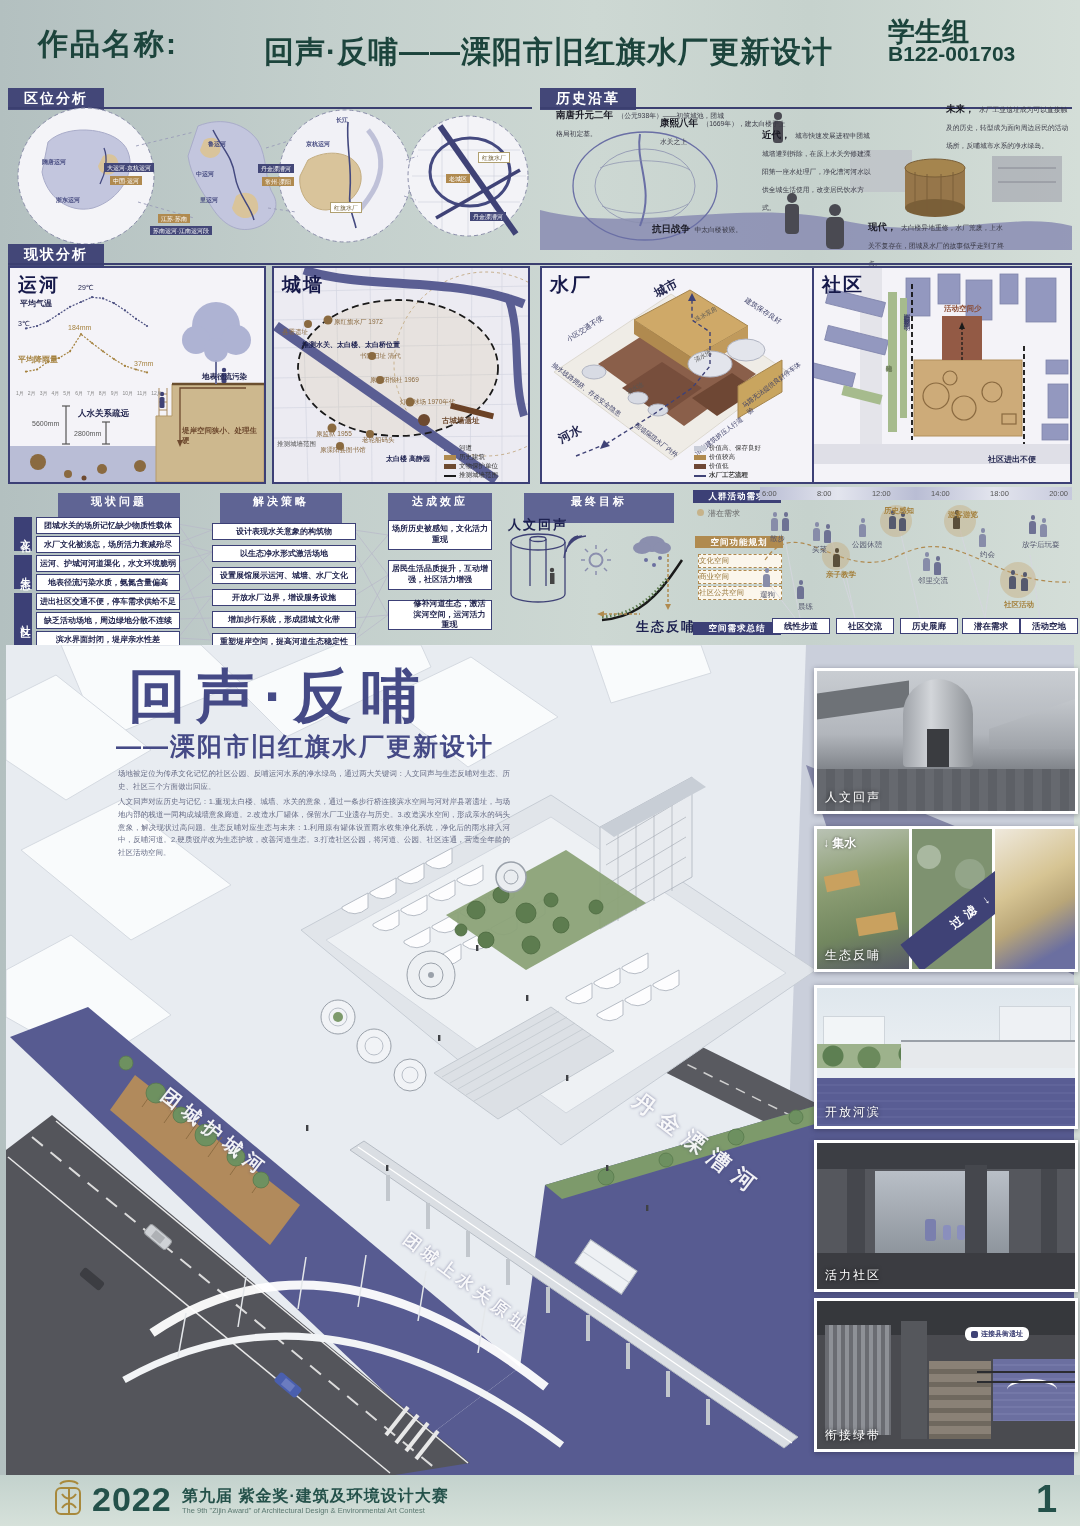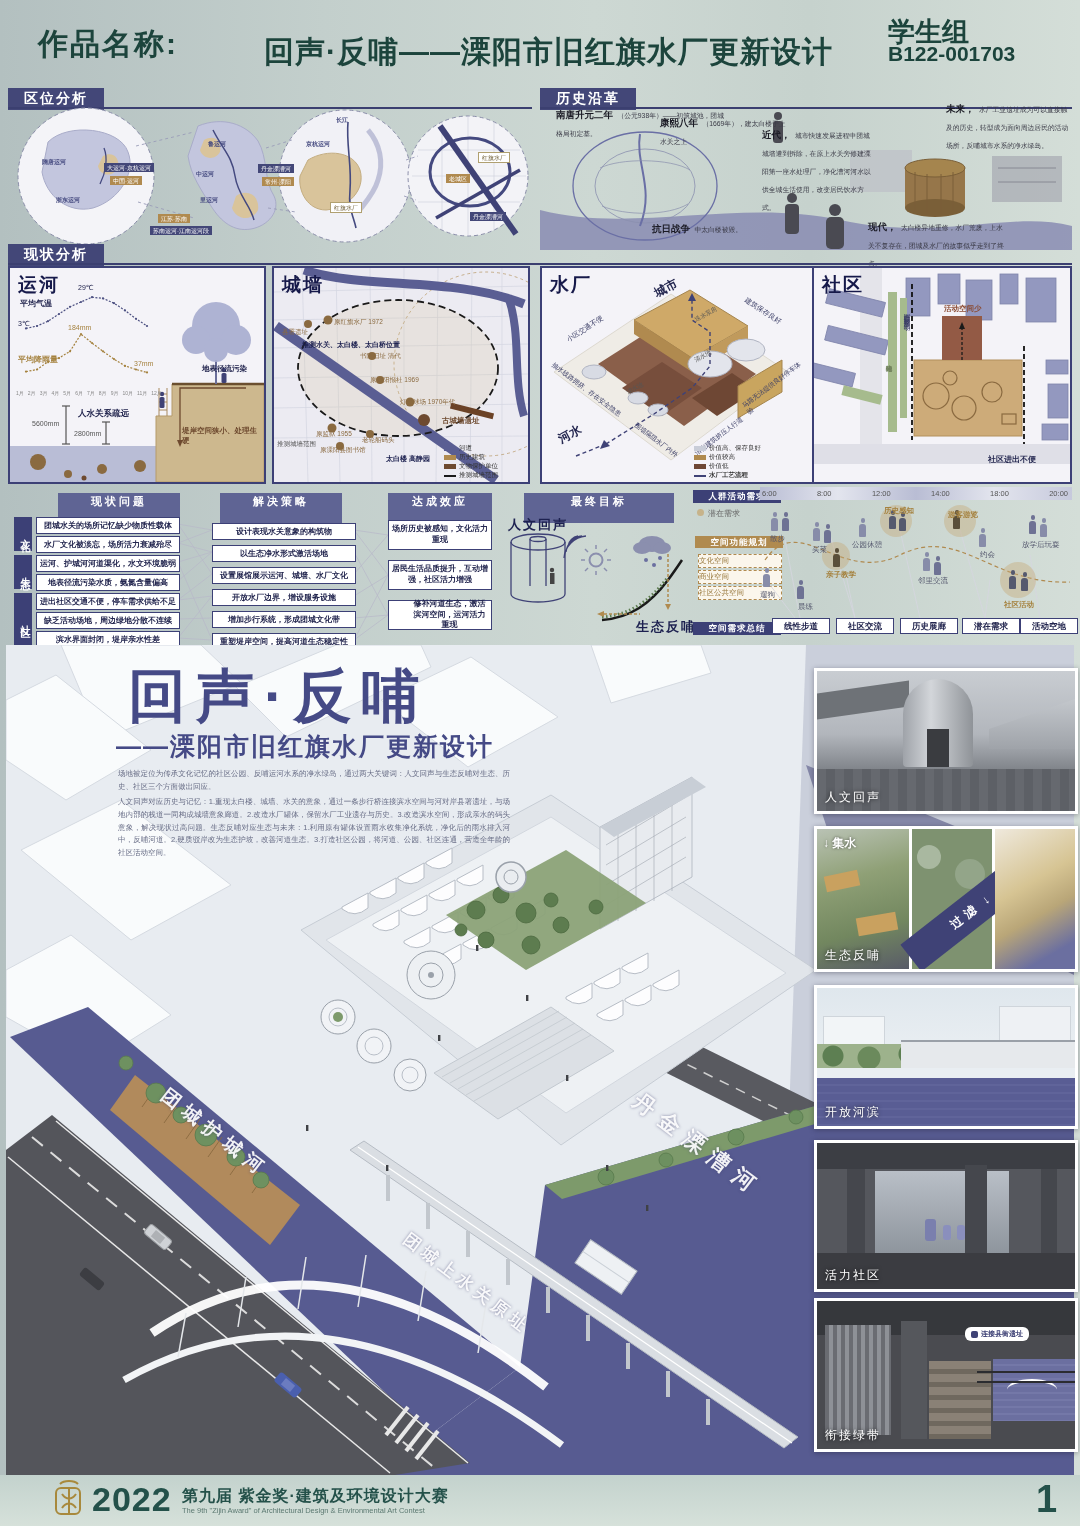--- a/index.html
+++ b/index.html
@@ -265,21 +265,21 @@
         <span class="month">8月</span>
         <span class="month">9月</span>
         <span class="month">10月</span>
         <span class="month">11月</span>
         <span class="month">12月</span>
       </div>
     <div class="t" style="left:68px;top:140px;font-size:8.5px;font-weight:bold;color:#23264f;">人水关系疏远</div>
     <div class="t" style="left:22px;top:152px;font-size:7px;color:#555;">5600mm</div>
     <div class="t" style="left:64px;top:162px;font-size:7px;color:#555;">2800mm</div>
     <div class="t" style="left:56px;top:190px;font-size:7.5px;color:#3a3d66;margin-top:46px;">河水污染</div>
-    <div class="t" style="left:192px;top:96px;font-size:7.5px;font-weight:bold;color:#23264f;">地表径流污染</div>
+    <div class="t" style="left:192px;top:104px;font-size:7.5px;font-weight:bold;color:#23264f;">地表径流污染</div>
     <div class="t" style="left:172px;top:158px;font-size:7.5px;color:#6e4a2f;font-weight:bold;">堤岸空间狭小、处理生硬</div>
   </div>
 
   <div class="panel" style="left:272px;width:258px;background:#ecebf2;">
     <svg style="position:absolute;left:0;top:0;" width="254" height="214" viewBox="0 0 254 214">
       <g stroke="#cdd0dd" stroke-width=".7" opacity=".8">
         <line x1="0" y1="24" x2="254" y2="18"></line>
           <line x1="0" y1="52" x2="254" y2="48"></line>
           <line x1="0" y1="80" x2="254" y2="76"></line>
         <line x1="0" y1="110" x2="254" y2="106"></line>

